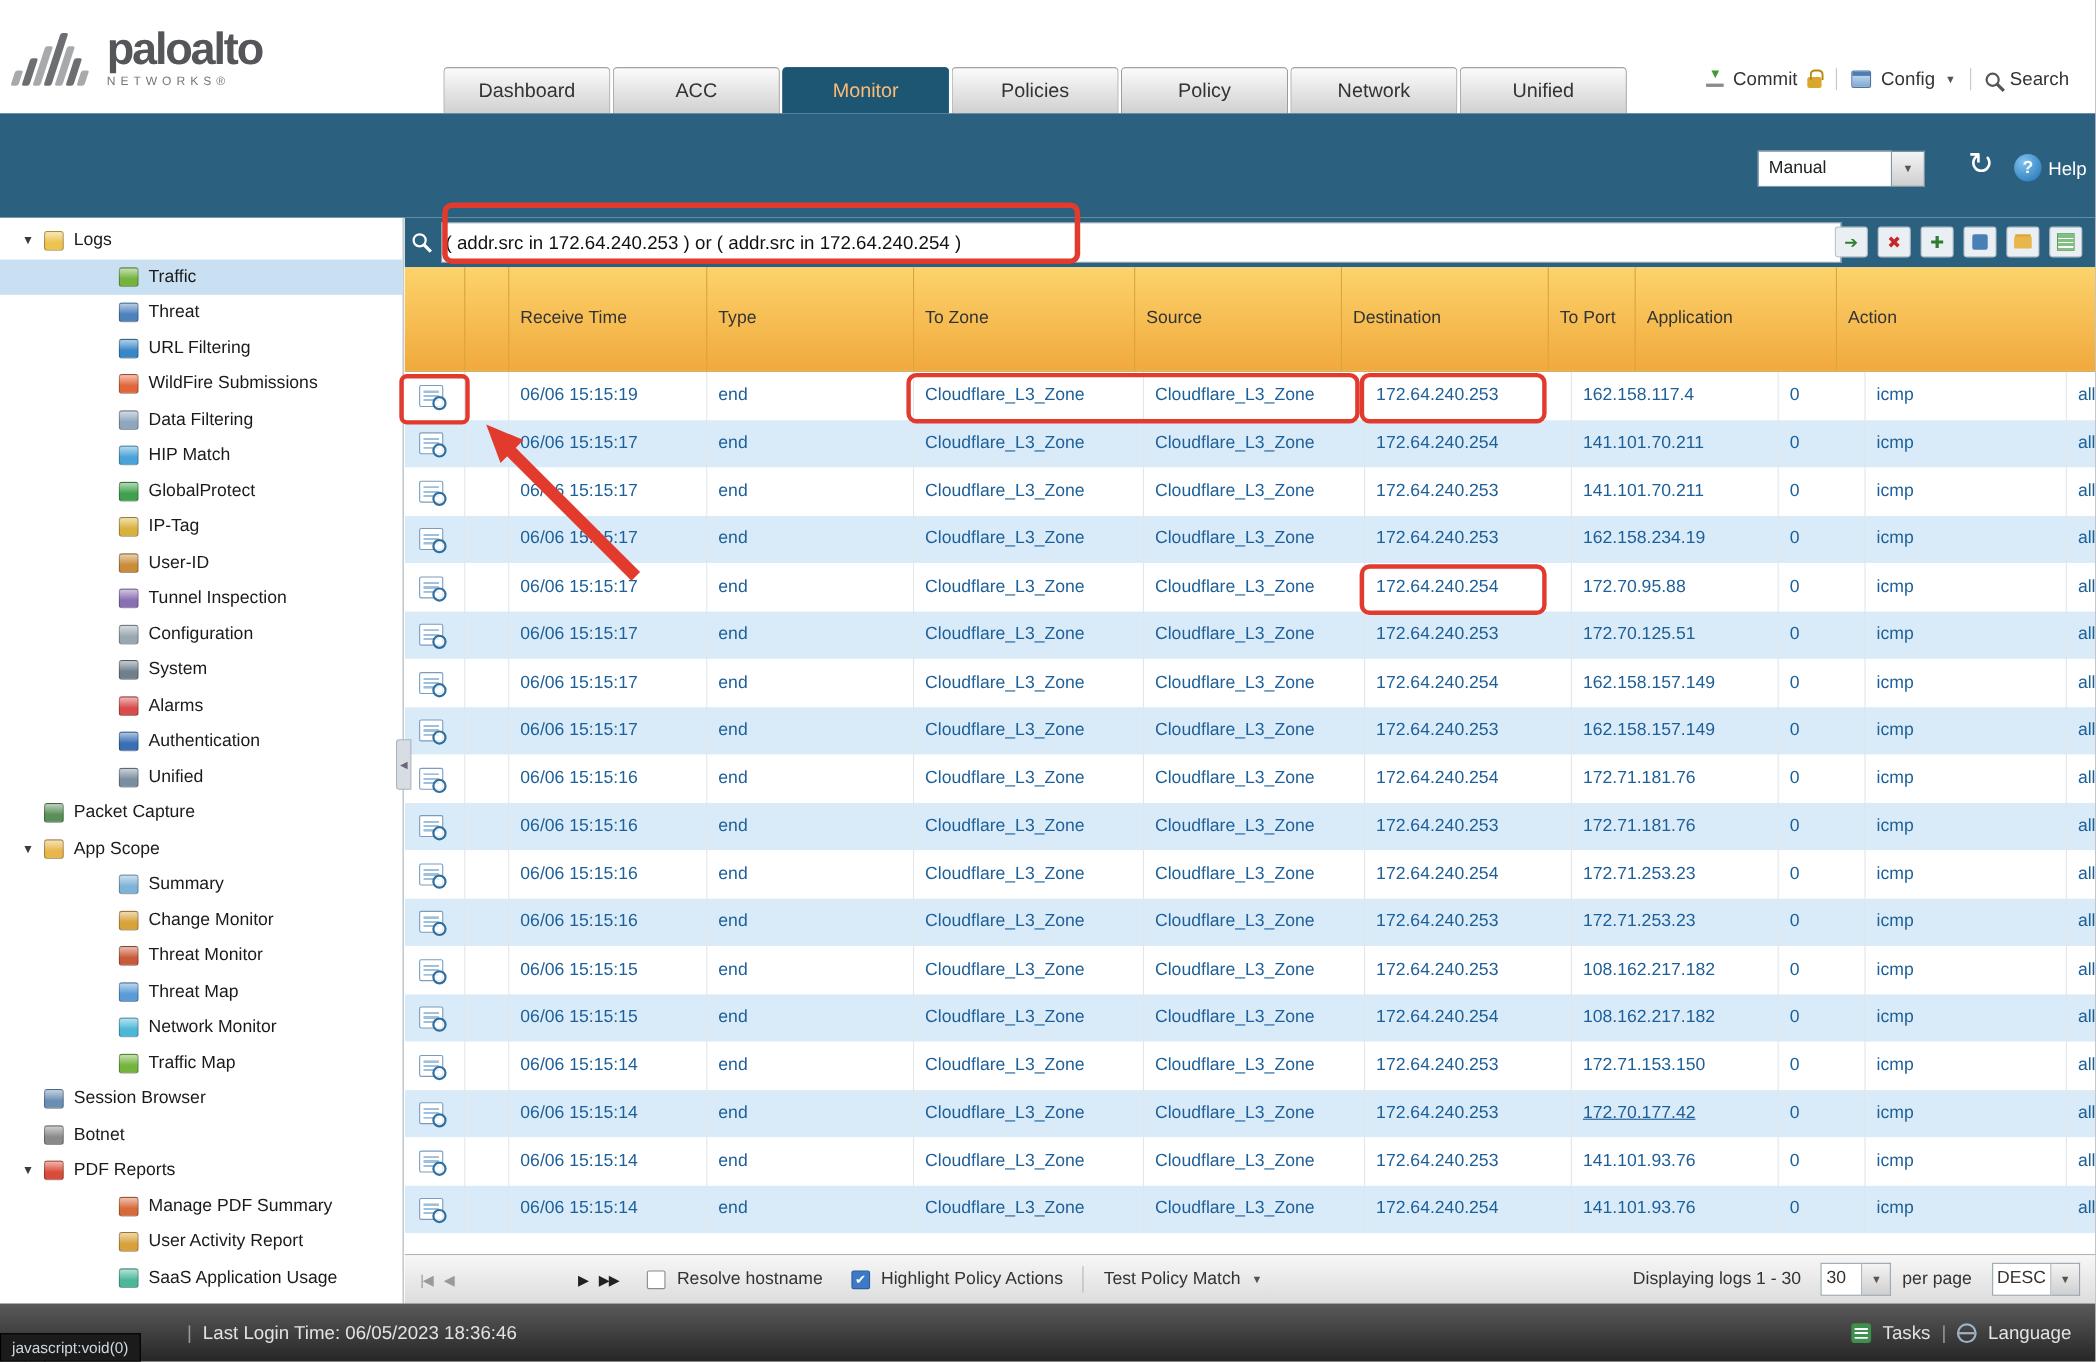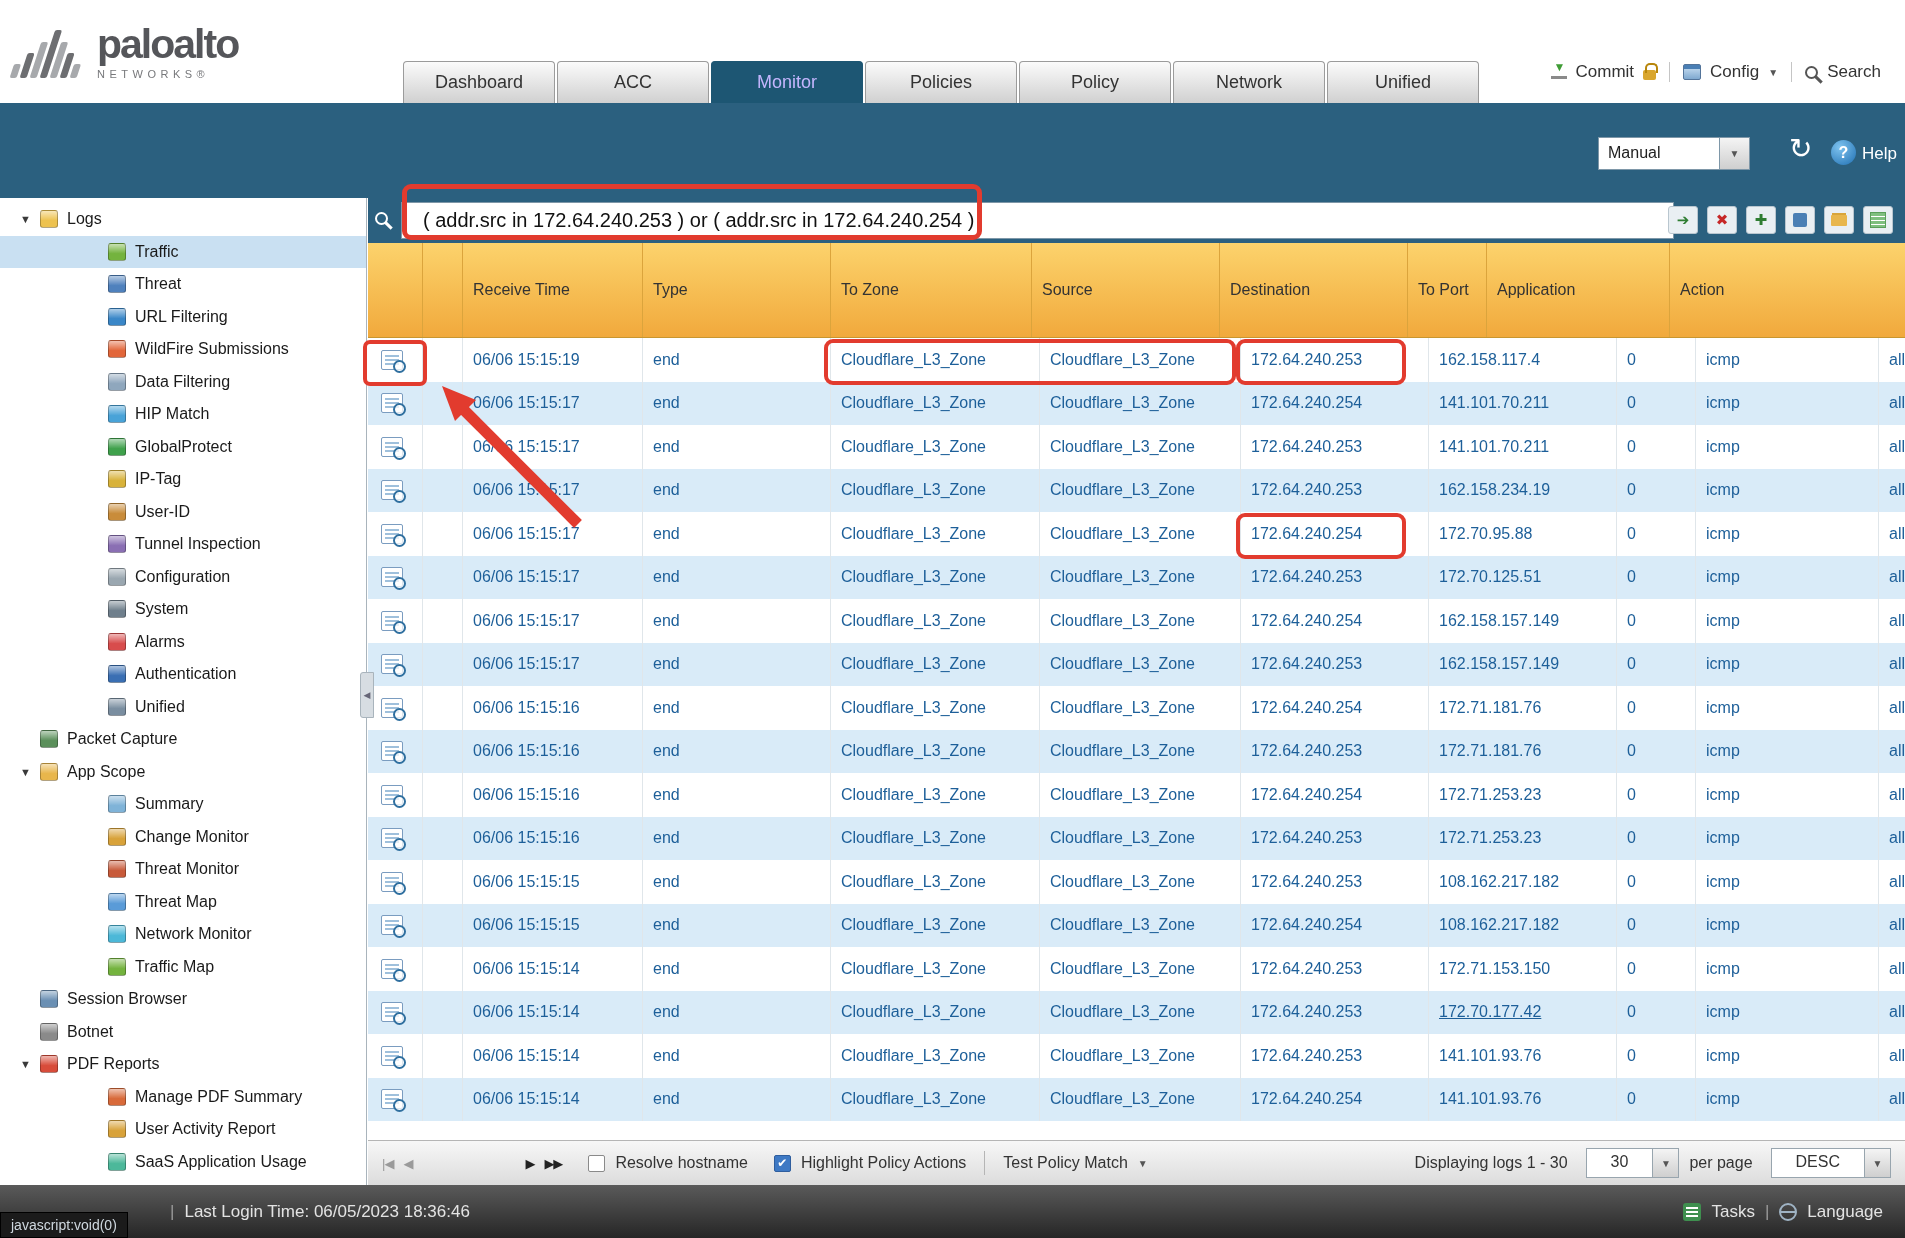--- a/index.html
+++ b/index.html
@@ -17,21 +17,21 @@
   .logo-bars span:nth-child(3){height:36px}.logo-bars span:nth-child(4){height:48px}
   .logo-bars span:nth-child(5){height:36px}.logo-bars span:nth-child(6){height:25px}
   .logo-bars span:nth-child(7){height:14px}
   .lt1{font-size:41px;font-weight:bold;color:#55565a;letter-spacing:-2px;line-height:1}
   .lt2{font-size:11px;color:#77787b;letter-spacing:4.5px;margin-top:3px}
 
   .tabs{position:absolute;left:403px;bottom:0;display:flex}
   .tab{width:152px;height:42px;margin-right:2px;display:flex;align-items:center;justify-content:center;
        font-size:18px;color:#333;background:linear-gradient(#fbfbfb,#d0d0d0);
        border:1px solid #9b9b9b;border-bottom:none;border-radius:4px 4px 0 0;cursor:pointer}
-  .tab.active{background:#1d5673;color:#c4b5fd;border-color:#1d5673}
+  .tab.active{background:#1d5673;color:#fdba74;border-color:#1d5673}
 
   .hdr-actions{position:absolute;right:24px;top:62px;display:flex;align-items:center;gap:9px;
                font-size:17px;color:#333;white-space:nowrap}
   .hdr-sep{width:1px;height:20px;background:#c5c5c5;margin:0 4px}
   .commit-ic{width:16px;height:16px;position:relative;display:inline-block}
   .commit-ic::before{content:"▼";position:absolute;top:-4px;left:3px;color:#3f9c35;font-size:12px}
   .commit-ic::after{content:"";position:absolute;bottom:1px;left:0;right:0;height:3px;background:#8a8a8a}
   .lock{width:13px;height:10px;background:#d9a62e;border-radius:2px;position:relative;display:inline-block;margin-top:5px}
   .lock::before{content:"";position:absolute;top:-7px;left:2px;width:9px;height:8px;border:2px solid #b8860b;border-bottom:none;border-radius:5px 5px 0 0}
   .config-ic{width:18px;height:16px;background:linear-gradient(#cfe3f5,#7fa9d0);border:1px solid #53749a;border-radius:2px;position:relative;display:inline-block}
@@ -82,21 +82,21 @@
   .ic-user-activity{background-color:#d8a23a}.ic-saas{background-color:#4cb89a}
   .collapse-handle{position:absolute;left:360px;top:672px;width:14px;height:46px;background:#d7dde2;
                    border:1px solid #a9b4bc;border-radius:3px 0 0 3px;display:flex;align-items:center;
                    justify-content:center;font-size:9px;color:#667;cursor:pointer;z-index:5}
 
   
   .main{position:absolute;left:368px;top:198px;right:0;bottom:53px;background:#fff}
   .filter-row{position:absolute;left:0;top:0;right:0;height:45px;background:#2b607f}
   .filter-mag{position:absolute;left:7px;top:14px}
   .filter-input{position:absolute;left:33px;top:4px;width:1273px;height:37px;border:1px solid #7e97a8;
-                font-size:20px;color:#111;padding:0 21px;background:#fff;font-family:"Liberation Sans",sans-serif}
+                font-size:17px;color:#111;padding:0 3px;background:#fff;font-family:"Liberation Sans",sans-serif}
   .f-icons{position:absolute;right:12px;top:8px;display:flex;gap:9px}
   .fi{width:30px;height:28px;border-radius:3px;display:flex;align-items:center;justify-content:center;
       font-size:15px;background:#e9eff3;border:1px solid #b9c6cf;cursor:pointer}
   .fi-apply{color:#2e7d32}.fi-clear{color:#c62828}.fi-add{color:#2e7d32}
   .fi-save::before{content:"";width:14px;height:14px;background:#4a7fb5;border-radius:2px}
   .fi-load::before{content:"";width:16px;height:11px;background:#e8b64c;border-radius:1px;box-shadow:0 -3px 0 -1px #d9a53a}
   .fi-export::before{content:"";width:14px;height:14px;background:repeating-linear-gradient(#7fbf7f 0 3px,#fff 3px 4px);border:1px solid #5a9f5a}
 
   .thead{position:absolute;left:0;top:45px;right:0;height:95px;display:flex;
          background:linear-gradient(#fcd36c,#f1a93c);border-bottom:1px solid #c8962f;
@@ -125,21 +125,21 @@
            padding:0 14px;font-size:16px;color:#333;gap:10px;white-space:nowrap}
   .pnav{font-size:13px;color:#222;cursor:pointer;letter-spacing:-1px}
   .pnav.dim{color:#9a9a9a}
   .pages{display:flex;gap:9px;margin:0 6px}
   .pg{color:#e29a00;cursor:pointer}
   .cb{width:17px;height:17px;border:1px solid #8a8a8a;background:#fff;border-radius:2px;display:flex;
       align-items:center;justify-content:center;font-size:12px;color:#fff;cursor:pointer;margin-left:16px;flex:none}
   .cb.checked{background:#3e79c4;border-color:#2f5e9e}
   .vsep{width:1px;height:24px;background:#b5b5b5;margin:0 8px}
   .sel{display:flex;height:30px;margin-left:8px}
-  .sel>span:first-child{background:#fff;border:1px solid #98a5ae;padding:4px 24px;font-size:16px;min-width:38px;cursor:pointer}
+  .sel>span:first-child{background:#fff;border:1px solid #98a5ae;padding:4px 4px;font-size:16px;min-width:38px;cursor:pointer}
   .selbtn{width:26px;background:linear-gradient(#f4f4f4,#cfcfcf);border:1px solid #98a5ae;border-left:none;
           display:flex;align-items:center;justify-content:center;cursor:pointer}
   .pb-spacer{flex:1}
   .tpm{cursor:pointer}
 
   
   .statusbar{position:absolute;left:0;bottom:0;width:100%;height:53px;
              background:linear-gradient(#5a5a5a,#262626);display:flex;align-items:center;
              color:#e3e3e3;font-size:17px;padding:0 22px 0 170px;gap:10px}
   .sb-sep{color:#9a9a9a}

